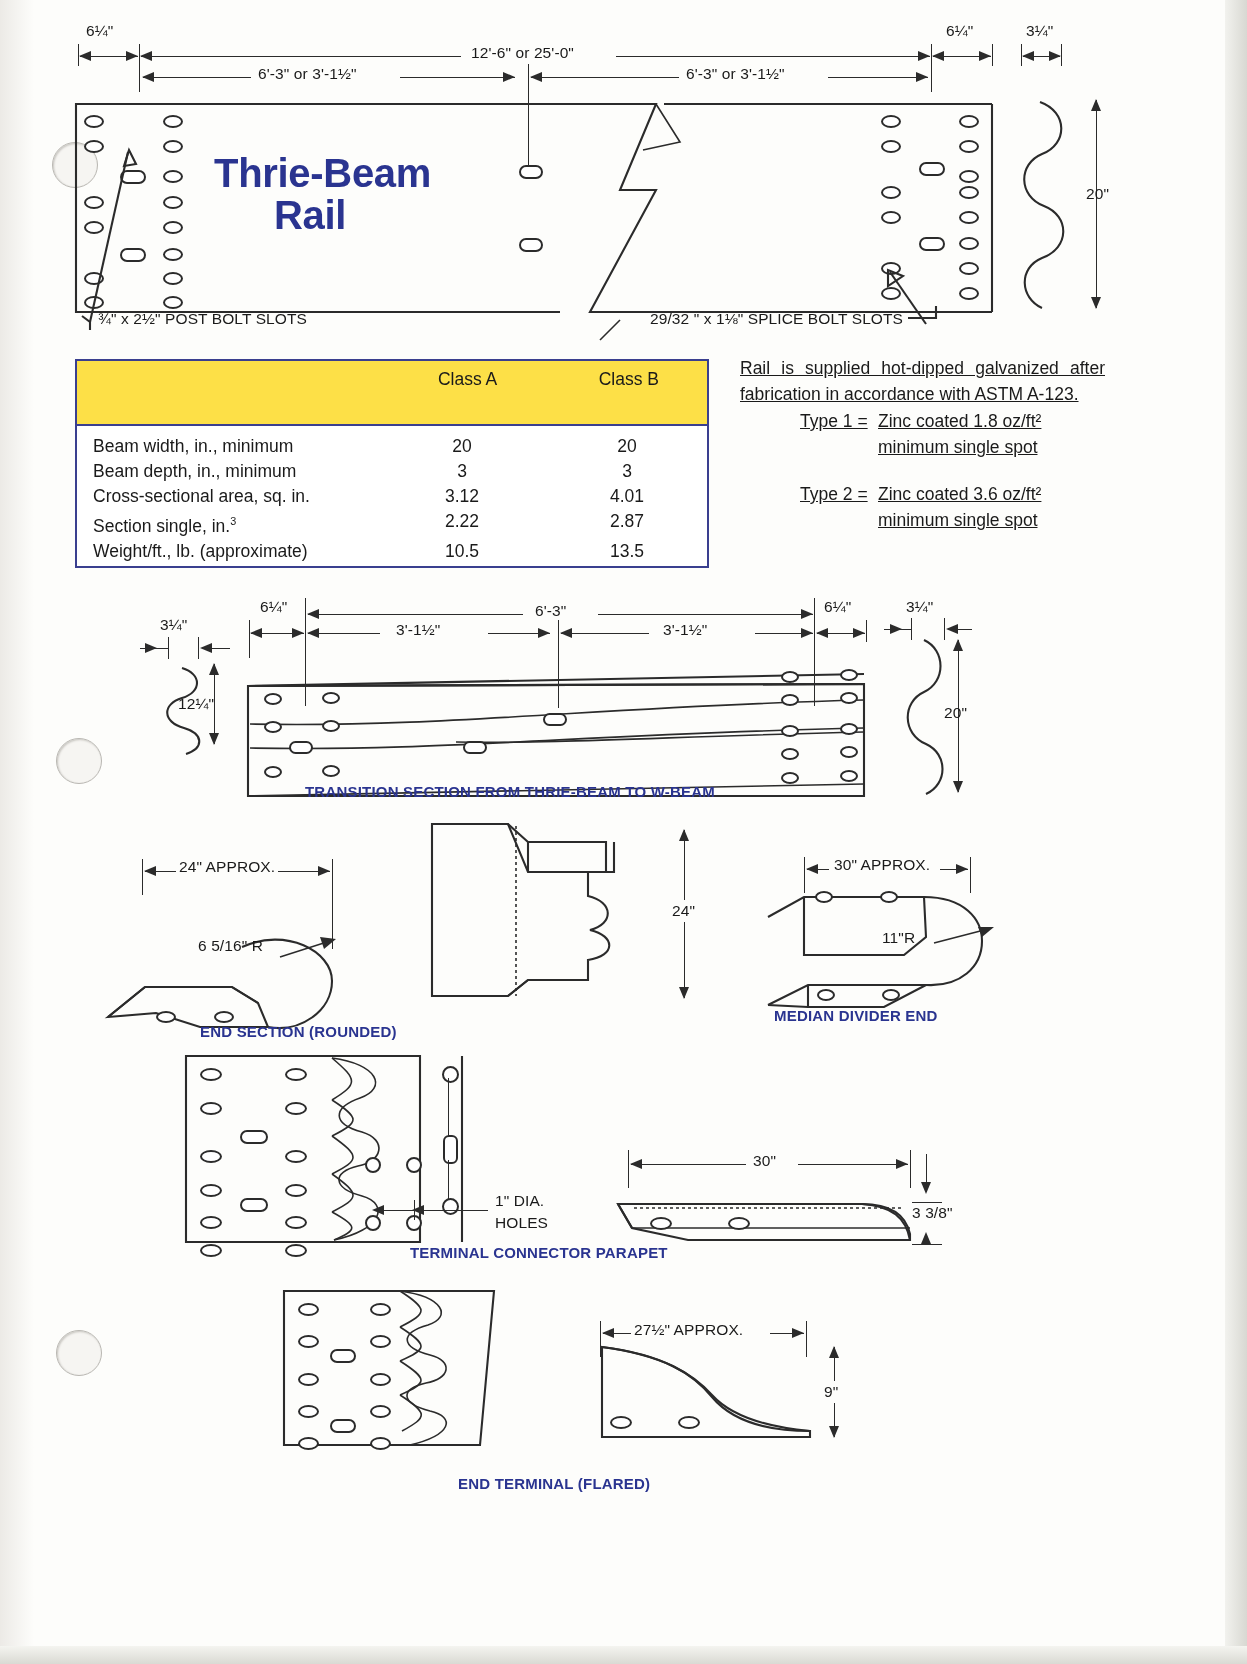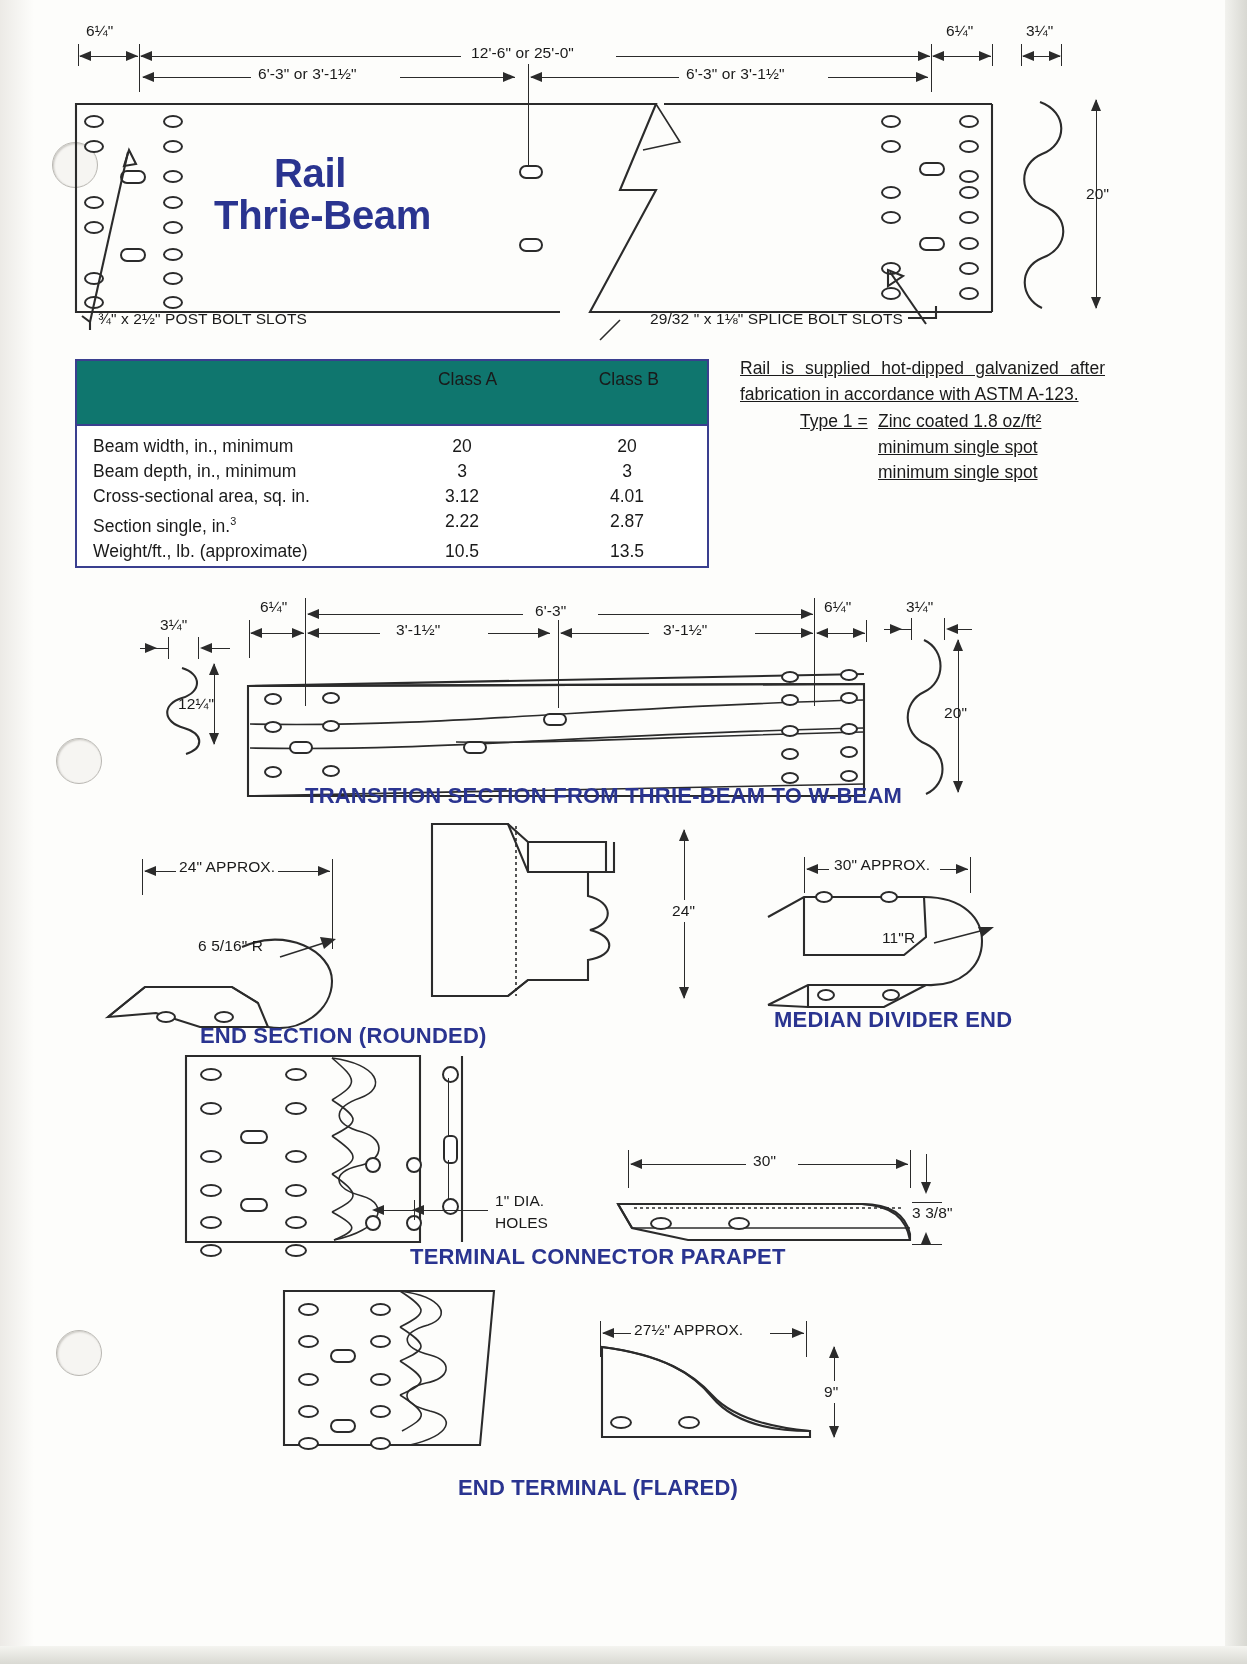--- a/index.html
+++ b/index.html
@@ -21,40 +21,40 @@
   .edge-bottom{position:absolute;left:0;bottom:0;width:1247px;height:18px;
     background:linear-gradient(to bottom,#f4f4f0,#d9d9d3);}
   .edge-left{position:absolute;left:0;top:0;width:34px;height:1664px;
     background:linear-gradient(to left,#fdfdfb,#eceae6);}
 
   .punch{position:absolute;border-radius:50%;background:#f6f5f2;
     border:1px solid #b9b7b2;box-shadow:inset 1px 1px 2px #c9c7c2;}
 
   .abs{position:absolute;}
   .dim{font-size:15.5px;color:#1a1a1a;white-space:nowrap;letter-spacing:.1px;}
-  .cap{font-size:22px;font-weight:bold;color:#2a3490;white-space:nowrap;letter-spacing:.2px;}
+  .cap{font-size:15px;font-weight:bold;color:#2a3490;white-space:nowrap;letter-spacing:.2px;}
   .title{font-size:40px;font-weight:bold;color:#2a3490;line-height:1.06;letter-spacing:-.3px;}
 
   
   .hline{position:absolute;height:0;border-top:1.6px solid #2b2b2b;}
   .vline{position:absolute;width:0;border-left:1.6px solid #2b2b2b;}
   .tick{position:absolute;width:0;border-left:1.8px solid #2b2b2b;}
 
   .arw-l,.arw-r{position:absolute;width:0;height:0;}
   .arw-l{border-top:5px solid transparent;border-bottom:5px solid transparent;border-right:12px solid #2b2b2b;}
   .arw-r{border-top:5px solid transparent;border-bottom:5px solid transparent;border-left:12px solid #2b2b2b;}
   .arw-u{position:absolute;width:0;height:0;border-left:5px solid transparent;border-right:5px solid transparent;border-bottom:12px solid #2b2b2b;}
   .arw-d{position:absolute;width:0;height:0;border-left:5px solid transparent;border-right:5px solid transparent;border-top:12px solid #2b2b2b;}
   .slotV{position:absolute;border:2px solid #2b2b2b;border-radius:50%;background:#fff;}
   .slotH{position:absolute;border:2px solid #2b2b2b;border-radius:7px;background:#fff;}
   .hole{position:absolute;border:2px solid #2b2b2b;border-radius:50%;background:#fff;}
 
   
   .tbl{position:absolute;border:2.4px solid #3a3f8f;background:#fff;}
-  .thead{background:#0f766e;border-bottom:2.4px solid #3a3f8f;padding-left:14px;}
+  .thead{background:#fde047;border-bottom:2.4px solid #3a3f8f;padding-left:14px;}
   .tblrow{display:flex;}
   .c-item{width:300px;padding-left:16px;box-sizing:border-box;}
   .c-a{width:170px;text-align:center;}
   .c-b{width:160px;text-align:center;}
   .tbl-txt{font-size:17.5px;line-height:25px;color:#1a1a1a;}
   .thead .tbl-txt{line-height:24px;}
   sup{font-size:.62em;vertical-align:super;}
 
   .note{position:absolute;font-size:17.5px;line-height:25.5px;color:#1a1a1a;text-decoration:underline;}
   .note .just{text-align:justify;}
@@ -168,22 +168,22 @@
     <div class="slotV" style="left:959px;top:115px;width:16px;height:9px;"></div>
     <div class="slotV" style="left:959px;top:140px;width:16px;height:9px;"></div>
     <div class="slotV" style="left:959px;top:170px;width:16px;height:9px;"></div>
     <div class="slotV" style="left:959px;top:186px;width:16px;height:9px;"></div>
     <div class="slotV" style="left:959px;top:211px;width:16px;height:9px;"></div>
     <div class="slotV" style="left:959px;top:237px;width:16px;height:9px;"></div>
     <div class="slotV" style="left:959px;top:262px;width:16px;height:9px;"></div>
     <div class="slotV" style="left:959px;top:287px;width:16px;height:9px;"></div>
 
     <div class="abs title" style="left:214px;top:152px;">
+      <div>Thrie-Beam</div>
       <div style="padding-left:60px;">Rail</div>
-      <div>Thrie-Beam</div>
     </div>
 
     <svg class="abs" style="left:1012px;top:96px;" width="90" height="220" viewBox="0 0 90 220">
       <path class="stk" d="M28 6 C56 16, 56 48, 30 58 C6 68, 6 100, 32 110 C58 120, 58 152, 30 162 C6 172, 8 202, 30 212"></path>
     </svg>
 
     <div class="vline" style="left:1096px;top:100px;height:208px;"></div>
     <div class="arw-u" style="left:1091px;top:99px;"></div>
     <div class="arw-d" style="left:1091px;top:297px;"></div>
     <div class="abs dim" style="left:1086px;top:185px;">20"</div>
@@ -244,20 +244,24 @@
     </div>
   </div>
 
   <div class="note" style="left:740px;top:356px;width:365px;">
     <div class="just" style="text-align:justify;">Rail is supplied hot-dipped galvanized after fabrication in accordance with ASTM A-123.</div>
     <div style="padding-left:60px;display:flex;margin-top:2px;">
       <span style="width:78px;">Type 1 =</span>
       <span>Zinc coated 1.8 oz/ft²</span>
     </div>
     <div style="padding-left:138px;">minimum single spot</div>
+    <div style="padding-left:60px;display:flex;margin-top:22px;">
+      <span style="width:78px;">Type 2 =</span>
+      <span>Zinc coated 3.6 oz/ft²</span>
+    </div>
     <div style="padding-left:138px;">minimum single spot</div>
   </div>
 
   <div class="abs" style="left:0;top:580px;width:1160px;height:230px;">
 
     <div class="abs dim" style="left:160px;top:36px;">3¼"</div>
     <div class="tick" style="left:168px;top:57px;height:22px;"></div>
     <div class="tick" style="left:198px;top:57px;height:22px;"></div>
     <div class="arw-r" style="left:145px;top:63px;"></div>
     <div class="hline" style="left:140px;top:68px;width:28px;"></div>

